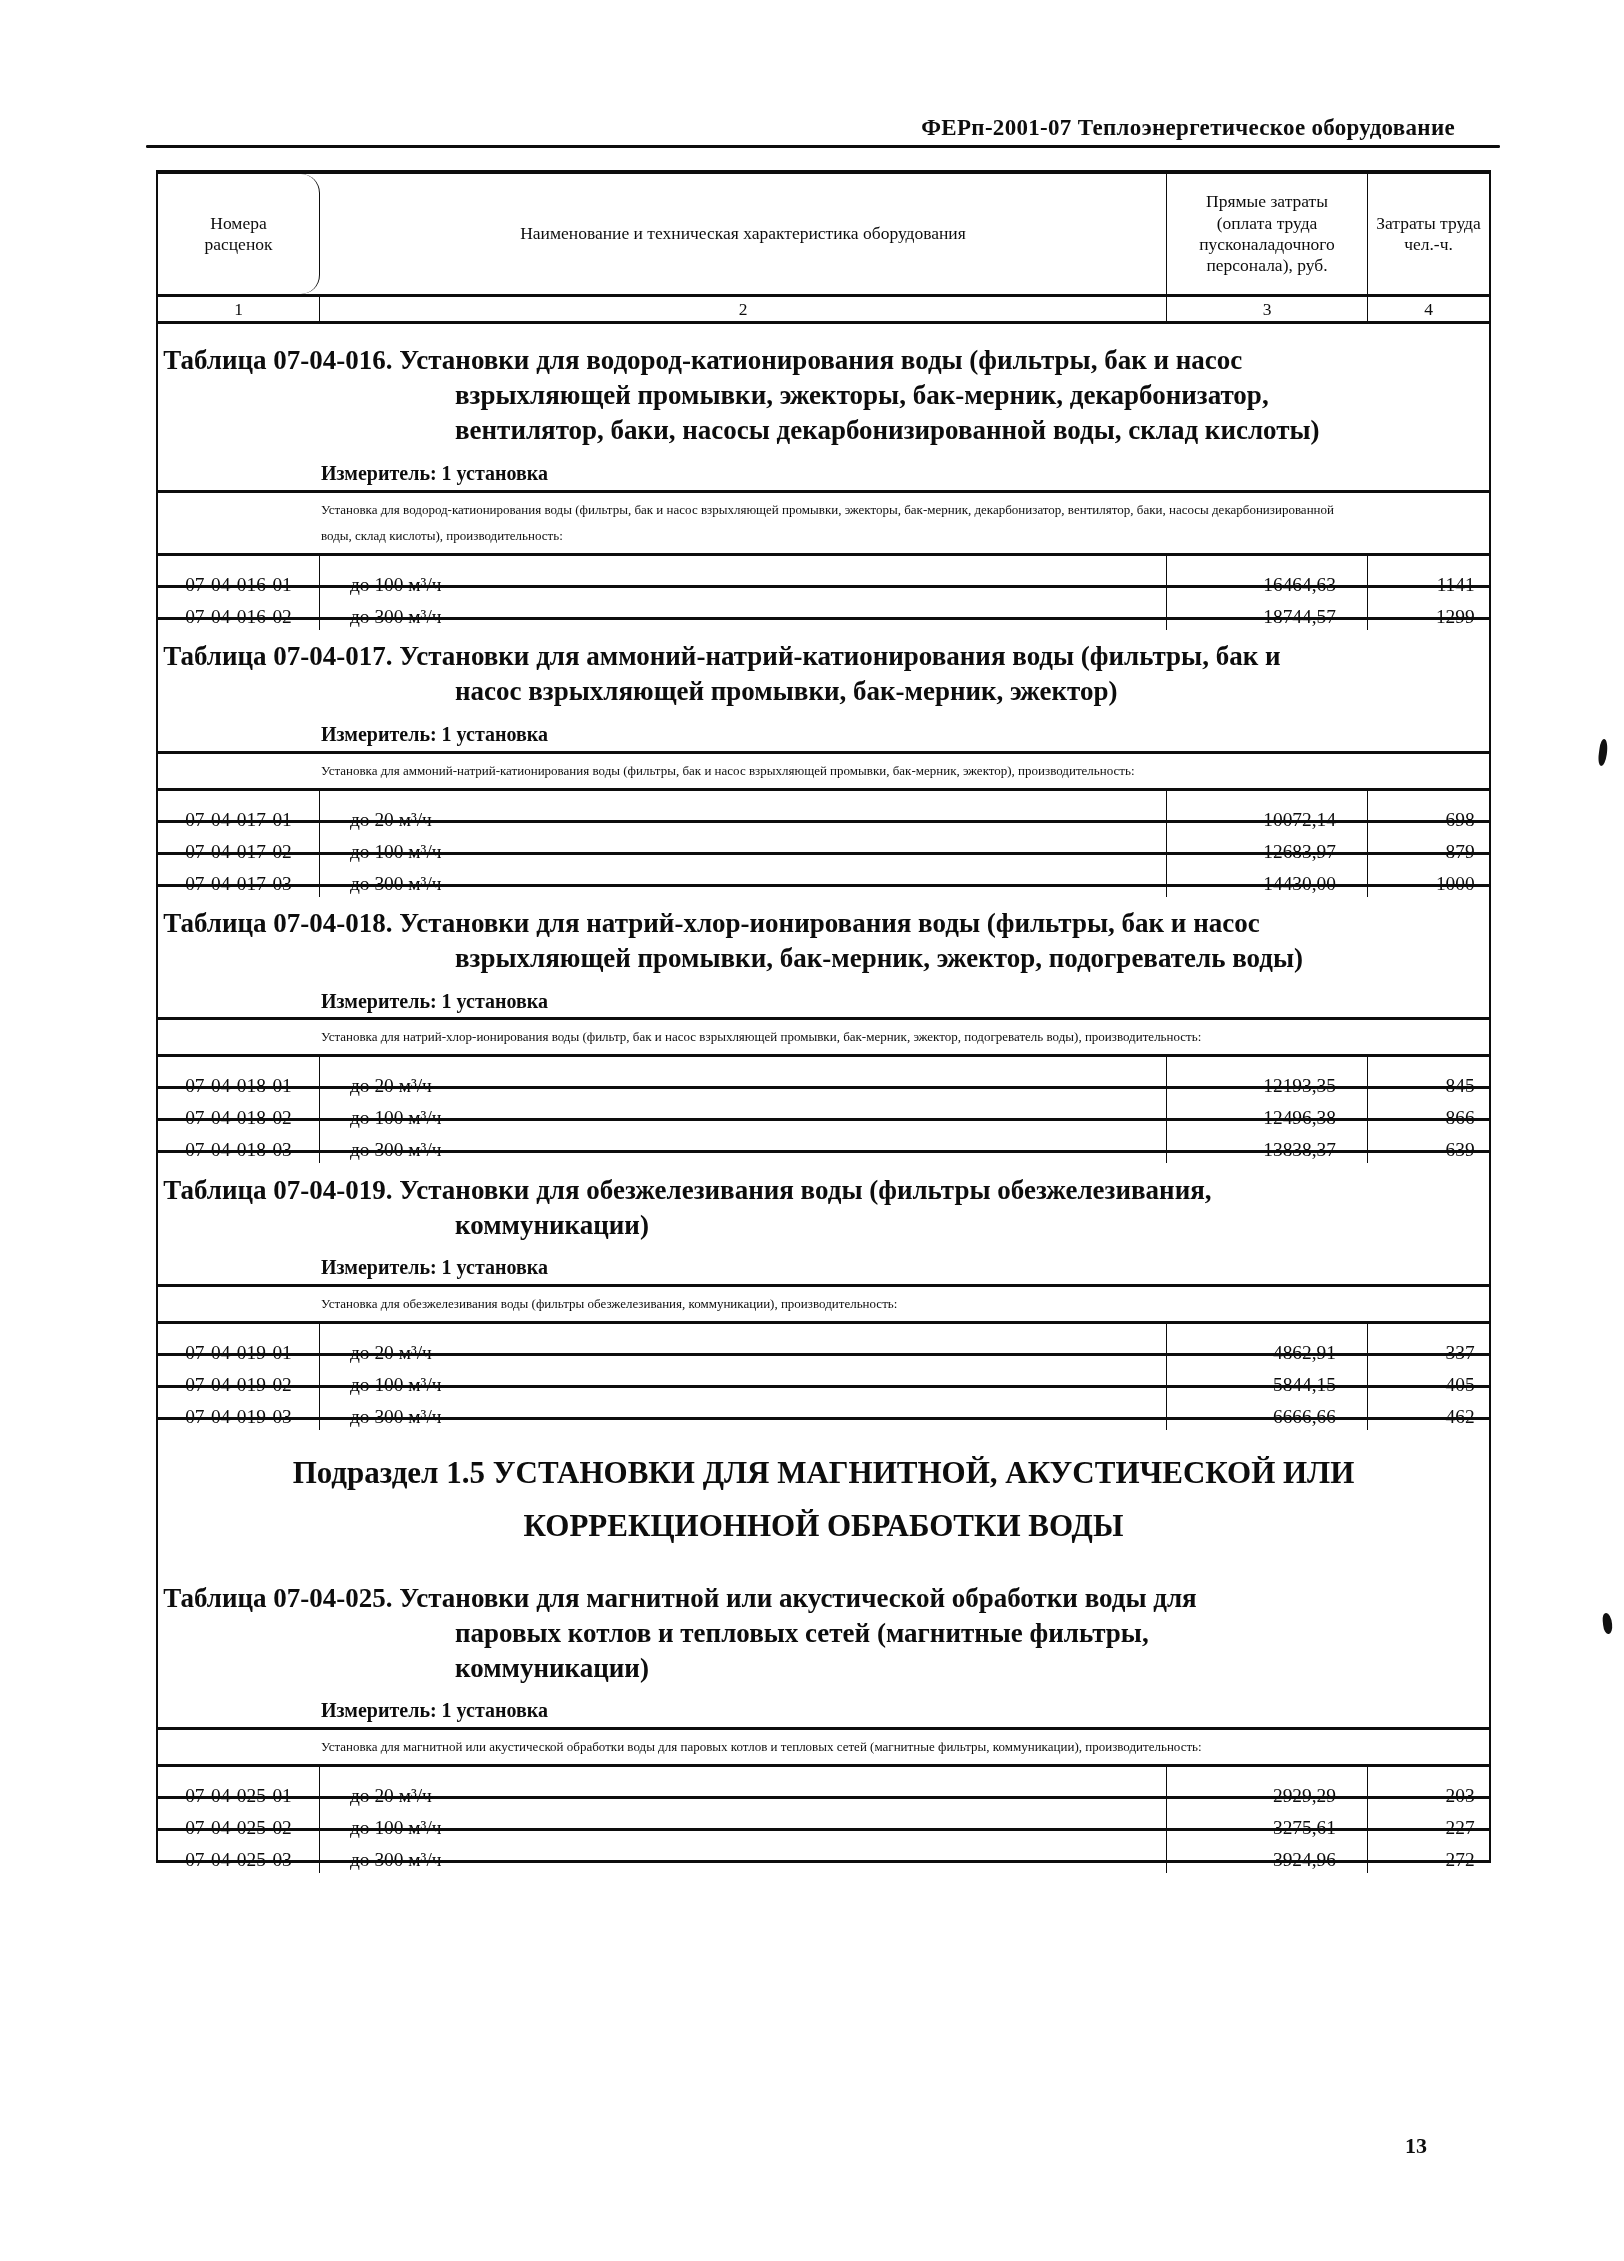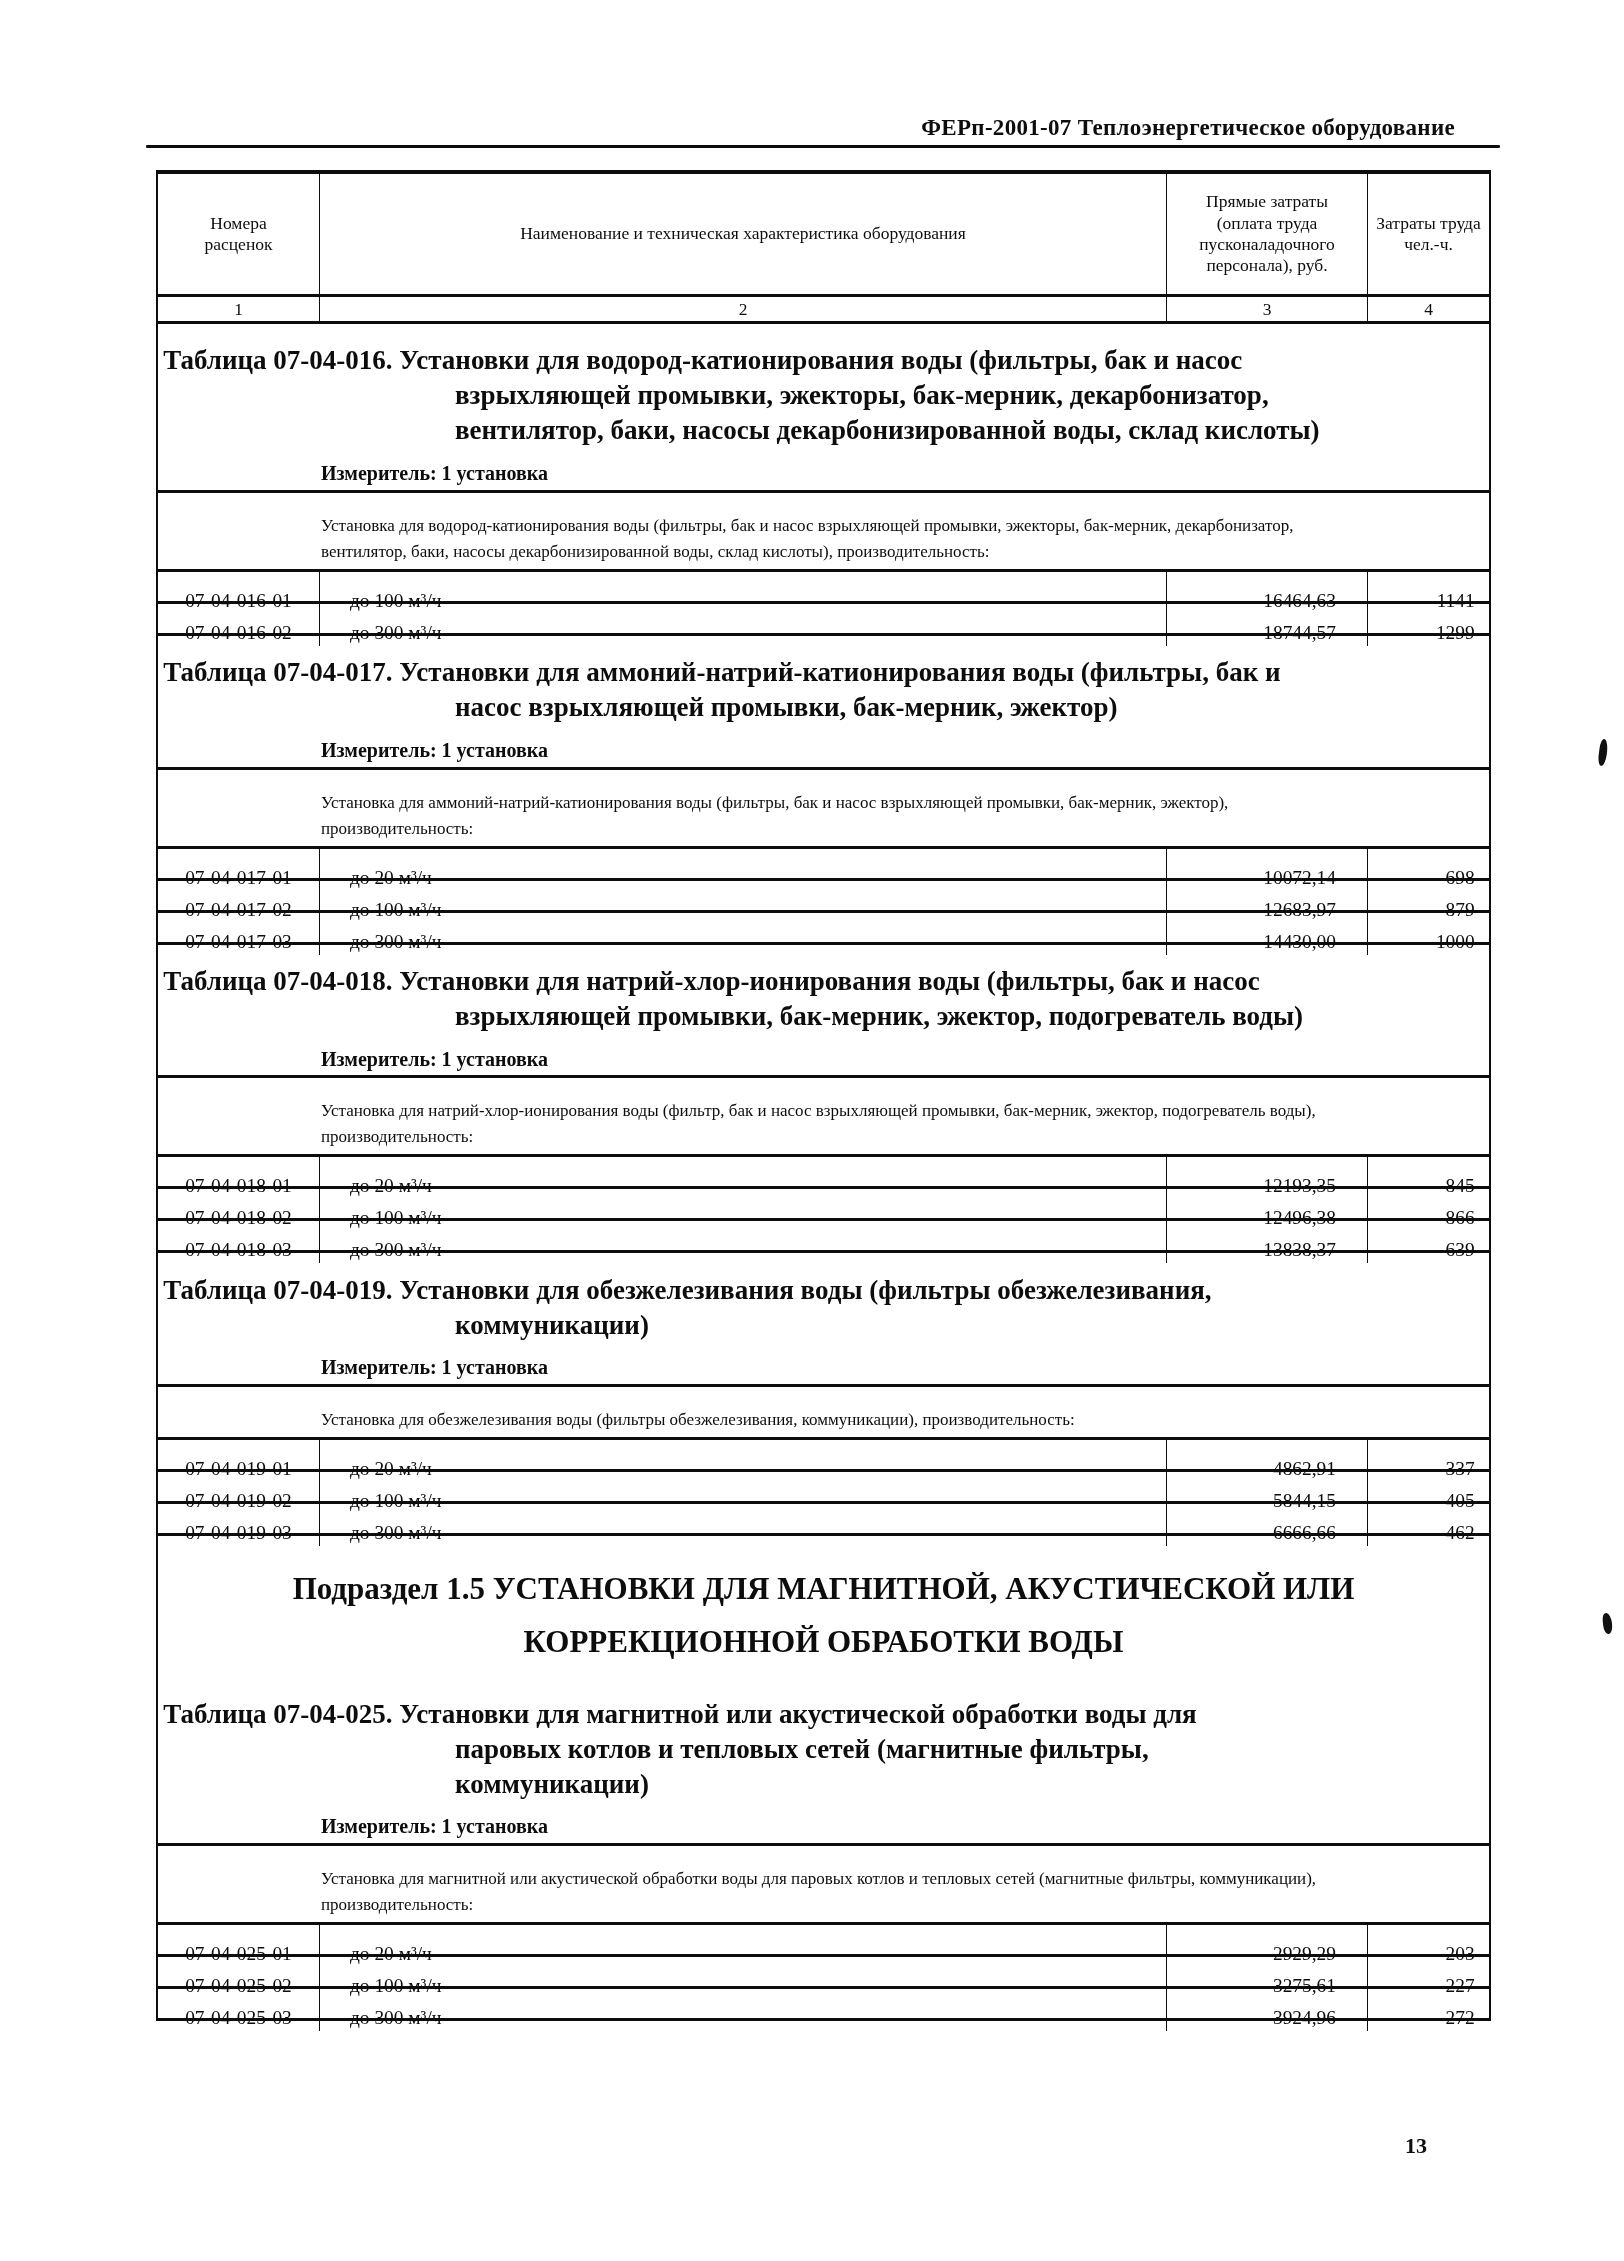--- a/index.html
+++ b/index.html
@@ -38,21 +38,21 @@
   .grid-row { display: grid; grid-template-columns: 162px 847px 201px 1fr; }
   .cell { box-sizing: border-box; border-right: 1.9px solid #0d0d0d; }
   .cell:last-child { border-right: none; }
 
   .thead { border-bottom: 3.9px solid #0d0d0d; }
   .thead .cell {
     display: flex; align-items: center; justify-content: center;
     text-align: center; font-size: 17.5px; line-height: 21.4px;
     height: 120px; padding: 3.9px 9px;
   }
-  .thead .c-h1 { padding: 20px 36px; }
+  .thead .c-h1 { padding: 20px 36px; border-radius: 19px; }
   .thead .c-h3 { padding: 3.9px 15.6px; }
   .thead .c-h4 { padding: 3.9px 5.2px; }
 
   .tnums { border-bottom: 3.2px solid #0d0d0d; }
   .tnums .cell {
     display: flex; align-items: center; justify-content: center;
     font-size: 17.5px; height: 24px;
   }
 
   
@@ -63,21 +63,21 @@
   .t-cont  { padding-left: 285px; margin-left: 12px; }
   .izm {
     font-size: 20px; font-weight: bold;
     margin: 11.7px 0 3.9px 163px; height: 26px; line-height: 26px;
   }
 
   
   .desc-block {
     border-bottom: 3.9px solid #0d0d0d;
     padding: 3.9px 149px 3.9px 163px;
-    font-size: 17px; line-height: 26px; margin-top: 16px;
+    font-size: 13px; line-height: 26px;
   }
 
   
   .drow { height: 29px; border-bottom: 3.2px solid #0d0d0d; }
   .drow .cell { font-size: 19.4px; line-height: 26px; padding-top: 16px; display: flex; align-items: center; }
   .drow .c1 { justify-content: center; }
   .drow .c2 { padding-left: 30px; }
   .drow .c3 { justify-content: flex-end; padding-right: 31px; }
   .drow .c4 { justify-content: flex-end; padding-right: 14.3px; }
 

